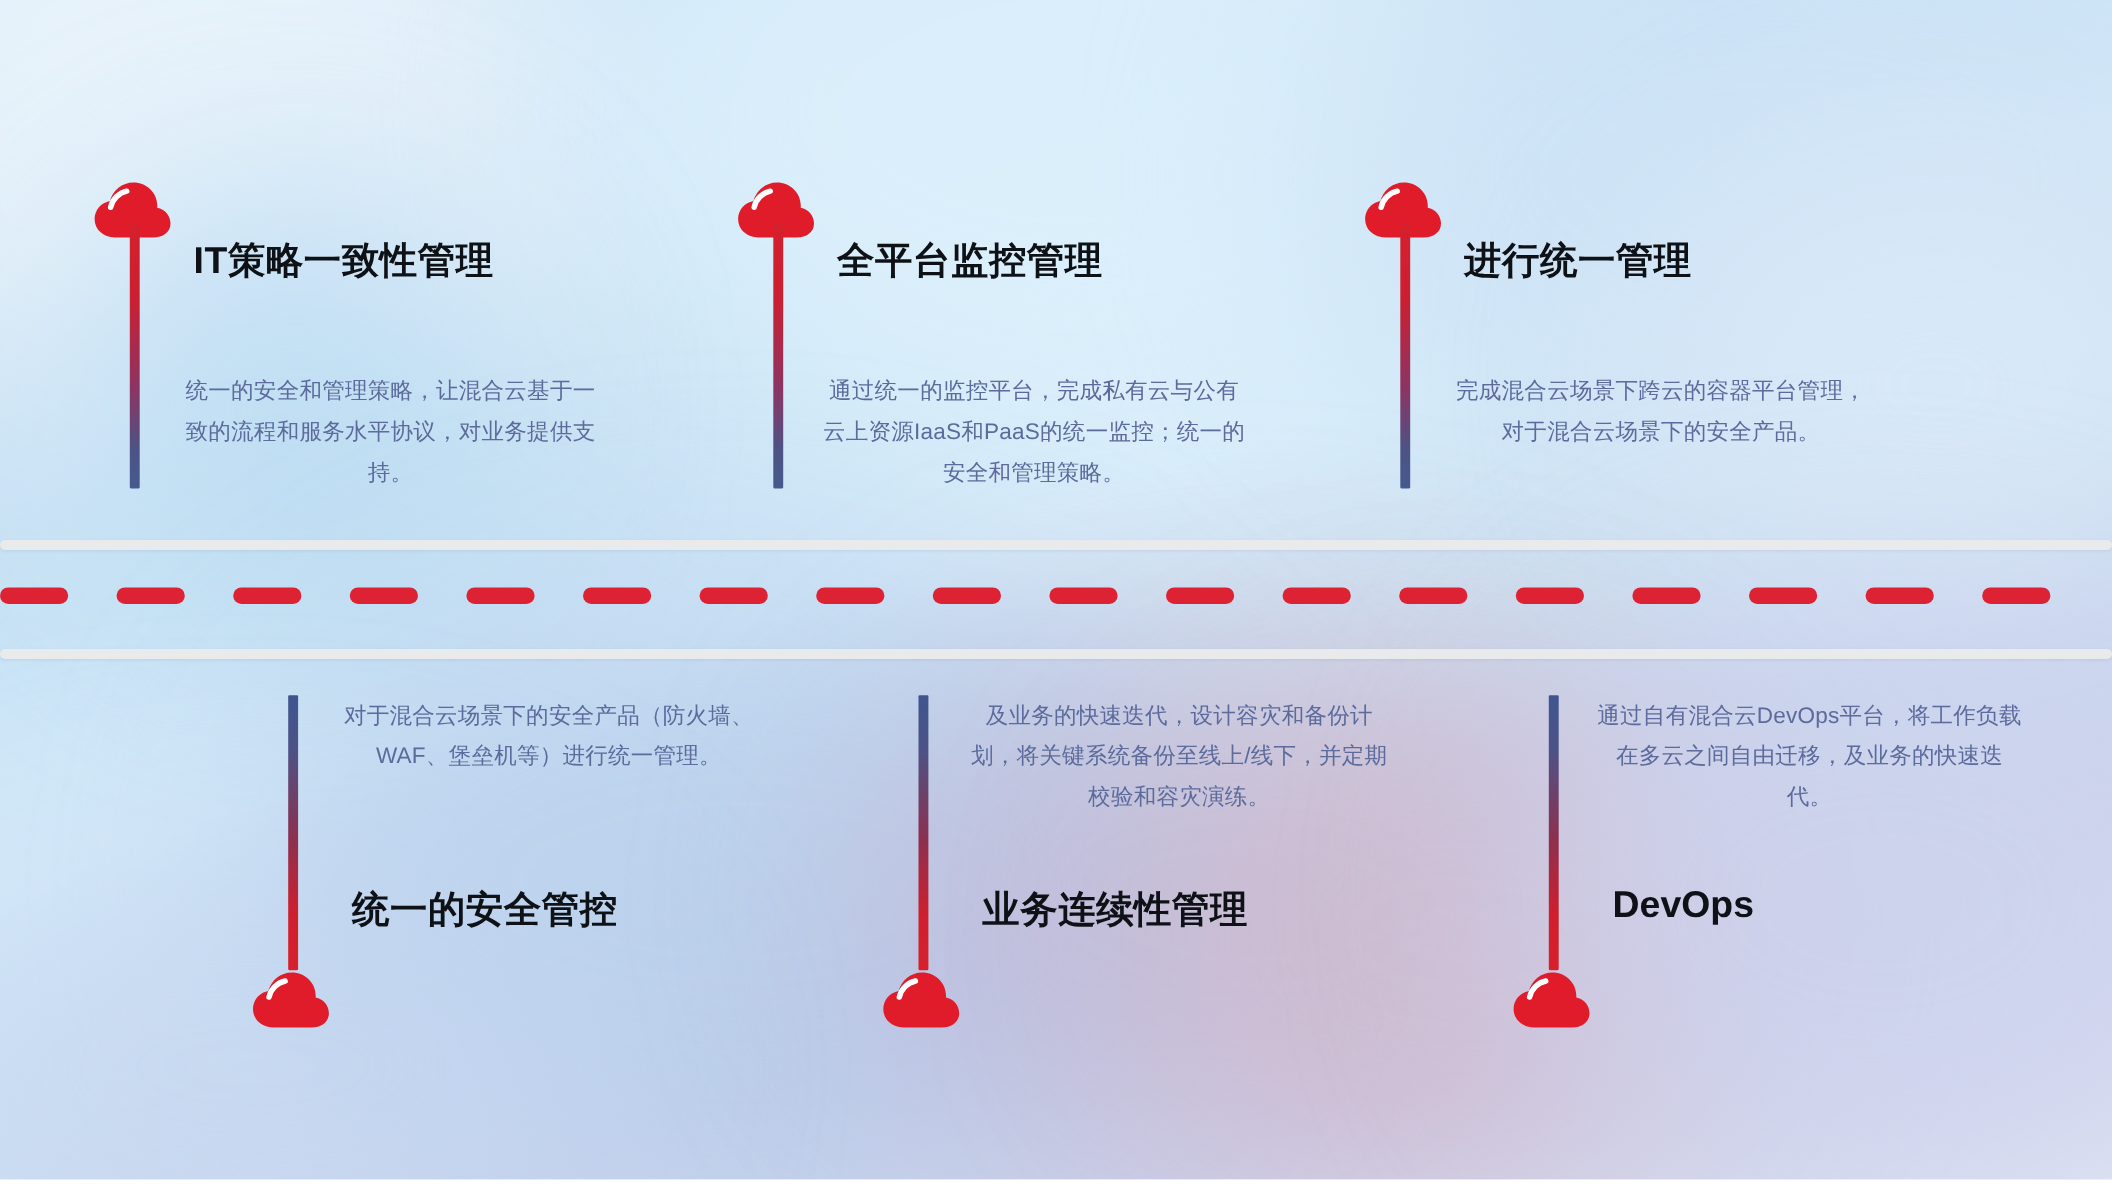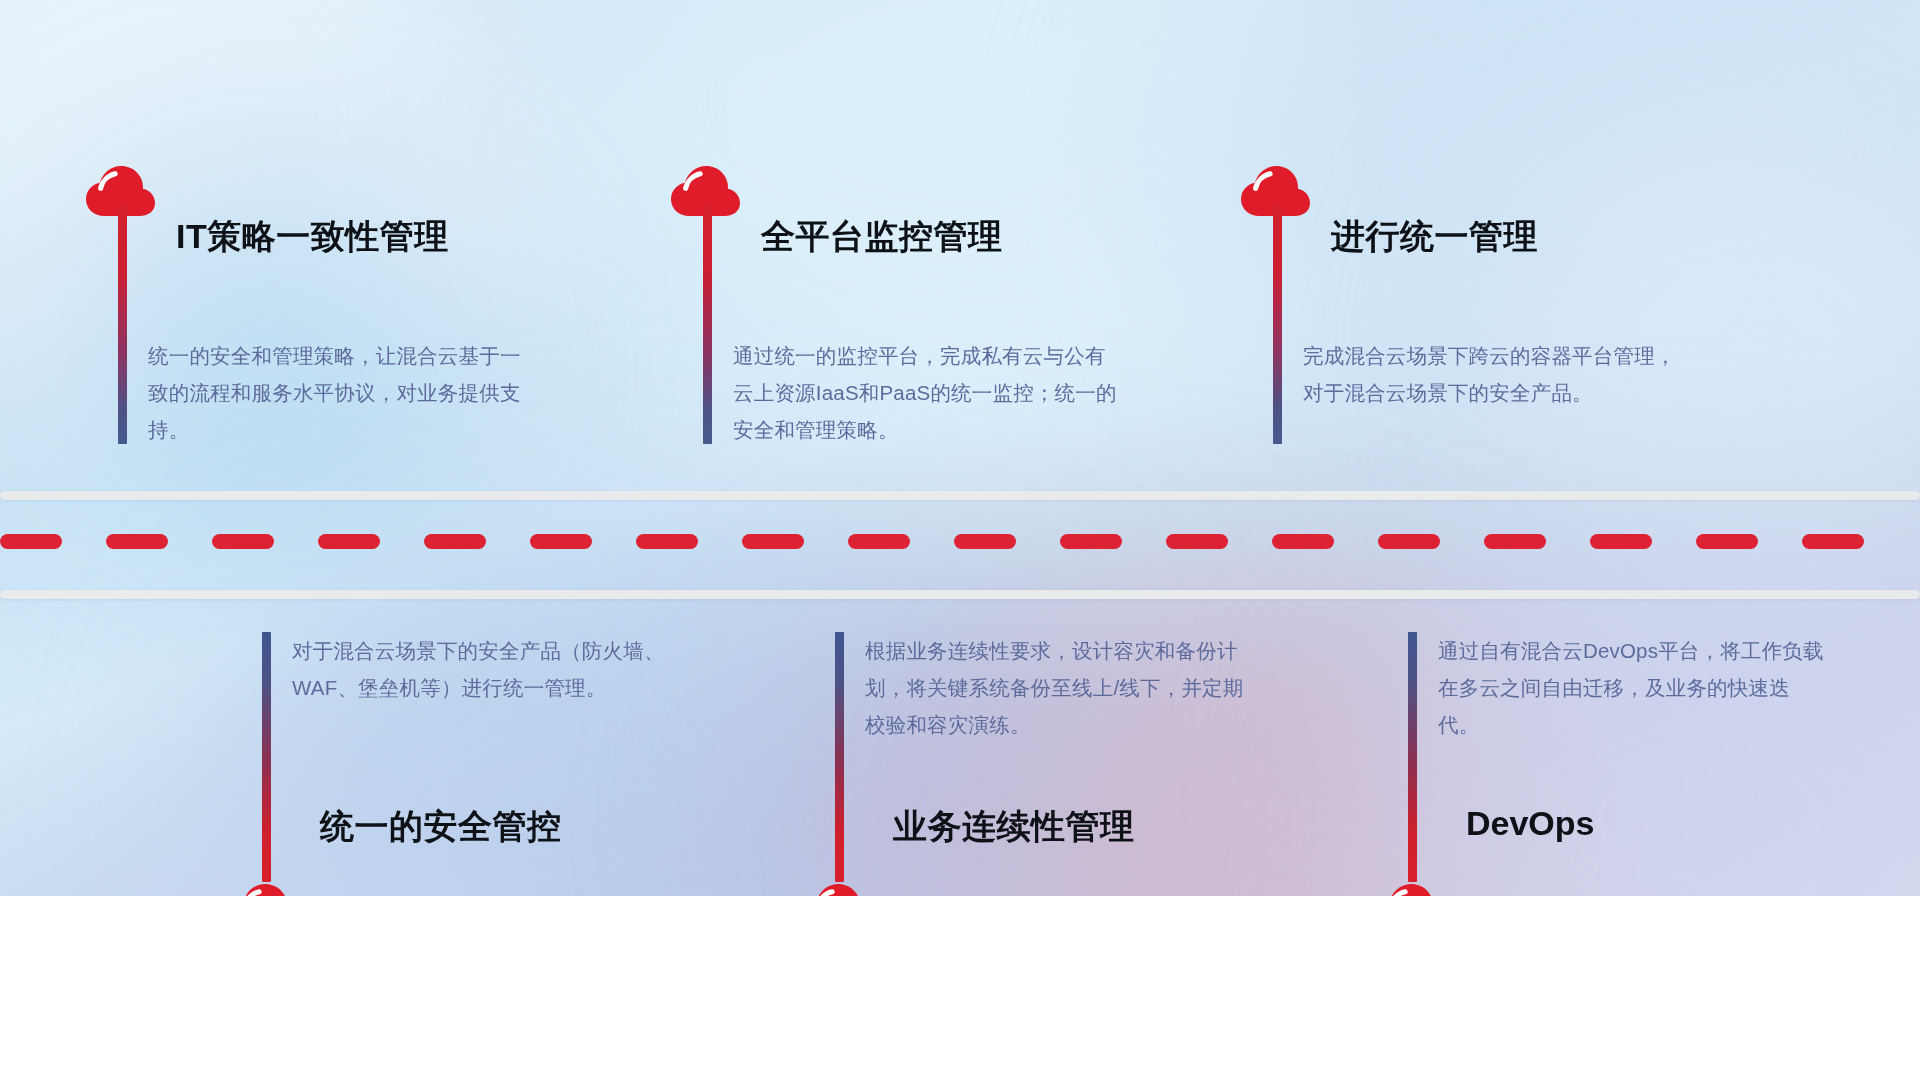--- a/index.html
+++ b/index.html
@@ -8,23 +8,24 @@
     padding: 0;
     width: 1920px;
     height: 1080px;
     overflow: hidden;
     font-family: "Liberation Sans", "DejaVu Sans", sans-serif;
   }
 
   #stage {
     position: relative;
     width: 1920px;
-    height: 896px;
+    height: 1072px;
     overflow: hidden;
     background: #7dd3fc;
+    text-align: center;
   }
 
   
   .bg-base {
     position: absolute;
     inset: 0;
     background:
       linear-gradient(160deg,
         #cfe6f6 0%,
         #bfdcf3 18%,
@@ -136,20 +137,21 @@
     letter-spacing: 0px;
   }
 
   .body {
     position: absolute;
     color: #5c6b9c;
     font-size: 20.5px;
     line-height: 37px;
     width: 390px;
     letter-spacing: .2px;
+    margin-left: 12px;
   }
 
   
   .top-item .stem { top: 42px; height: 240px; left: 30px; }
   .top-item .cloud { top: 0px; left: -4px; }
   .top-item .title { top: 52px; left: 88px; }
   .top-item .body  { top: 175px; left: 60px; }
 
   
   .bot-item .stem { top: 0px; height: 250px; left: 30px; }
@@ -249,21 +251,21 @@
 
   <div class="item bot-item" style="left:805px; top:632px;">
     <div class="stem stem-up"></div>
     <span class="cloud">
       <svg viewBox="0 0 74 56" width="74" height="56" aria-hidden="true">
         <path d="M20.5 54C9.7 54 2 46.6 2 37.2c0-8.2 5.9-14.9 13.9-16.4C18.4 11.3 27 4 37.3 4c12 0 21.7 9.4 21.7 21 0 .6 0 1.2-.1 1.8 7.1 1.3 12.1 7.3 12.1 14.4C71 49.2 64 54 55.4 54H20.5z" fill="#e01c2b"></path>
         <path d="M16.6 26.4c1.6-7.4 7.4-13 14.6-14.6" fill="none" stroke="#ffffff" stroke-width="5" stroke-linecap="round"></path>
       </svg>
     </span>
     <div class="title">业务连续性管理</div>
-    <div class="body">根据业务连续性要求，设计容灾和备份计划，将关键系统备份至线上/线下，并定期校验和容灾演练。</div>
+    <div class="body">及业务的快速迭代，设计容灾和备份计划，将关键系统备份至线上/线下，并定期校验和容灾演练。</div>
   </div>
 
   <div class="item bot-item" style="left:1378px; top:632px;">
     <div class="stem stem-up"></div>
     <span class="cloud">
       <svg viewBox="0 0 74 56" width="74" height="56" aria-hidden="true">
         <path d="M20.5 54C9.7 54 2 46.6 2 37.2c0-8.2 5.9-14.9 13.9-16.4C18.4 11.3 27 4 37.3 4c12 0 21.7 9.4 21.7 21 0 .6 0 1.2-.1 1.8 7.1 1.3 12.1 7.3 12.1 14.4C71 49.2 64 54 55.4 54H20.5z" fill="#e01c2b"></path>
         <path d="M16.6 26.4c1.6-7.4 7.4-13 14.6-14.6" fill="none" stroke="#ffffff" stroke-width="5" stroke-linecap="round"></path>
       </svg>
     </span>

